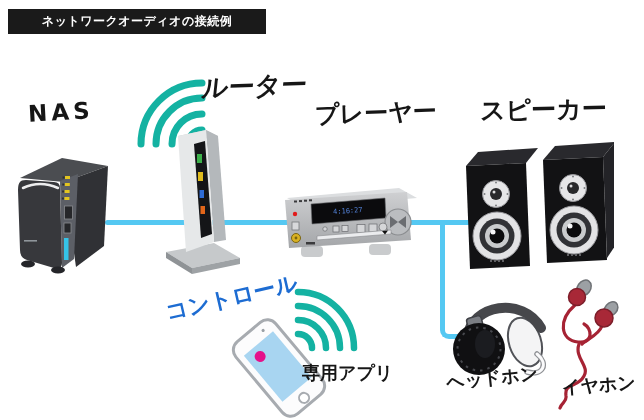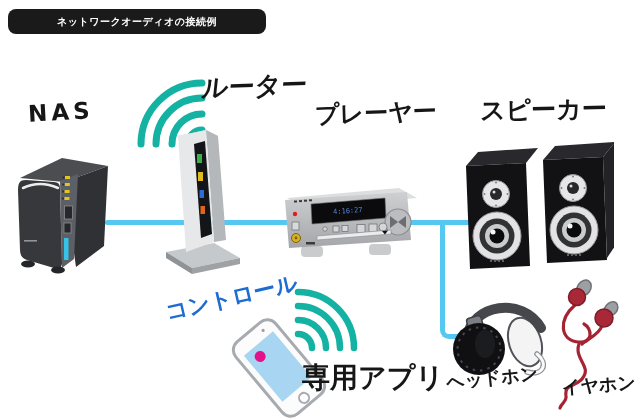--- a/index.html
+++ b/index.html
@@ -3,40 +3,40 @@
 <meta charset="utf-8">
 <style>
   html,body{margin:0;padding:0;background:#fff;}
   .canvas{
     position:relative;width:644px;height:420px;background:#ffffff;
     overflow:hidden;font-family:"DejaVu Sans",sans-serif;
   }
   .lbl{position:absolute;font-weight:700;color:#161616;white-space:nowrap;line-height:1;}
   #title-badge{
     position:absolute;left:8px;top:9px;width:258px;height:25px;
-    background:#1a1a1a;border-radius:8px;color:#fff;
+    background:#1a1a1a;border-radius:0;color:#fff;
     display:flex;align-items:center;justify-content:center;
-    font-size:10px;font-weight:700;letter-spacing:.5px;
+    font-size:12px;font-weight:700;letter-spacing:.5px;
   }
   #line-main{
     position:absolute;left:105px;top:220px;width:393px;height:5px;
     background:#55c8f2;border-radius:3px;
   }
   #line-branch{
     position:absolute;left:440px;top:223px;width:17px;height:111px;
     border-left:5px solid #55c8f2;border-bottom:5px solid #55c8f2;
     border-bottom-left-radius:9px;
   }
   .dev{position:absolute;}
   #nas-label{left:28px;top:101px;font-size:23px;letter-spacing:4px;transform:rotate(-3deg);}
   #router-label{left:202px;top:73px;font-size:26px;transform:rotate(-2deg) skewX(-8deg);}
   #player-label{left:315px;top:101px;font-size:24px;transform:rotate(-2deg);}
   #speaker-label{left:480px;top:97px;font-size:25px;transform:rotate(-1deg);}
   #control-label{left:166px;top:302px;font-size:22px;color:#1d6cd2;transform:rotate(-13deg);transform-origin:left center;}
-  #app-label{left:302px;top:364px;font-size:28px;}
+  #app-label{left:302px;top:364px;font-size:18px;}
   #headphone-label{left:446px;top:369px;font-size:18px;transform:rotate(-6deg);}
   #earphone-label{left:562px;top:376px;font-size:18px;transform:rotate(-4deg);}
 </style>
 </head>
 <body>
 
 <div class="canvas">
 
   <div id="line-main"></div>
   <div id="line-branch"></div>

